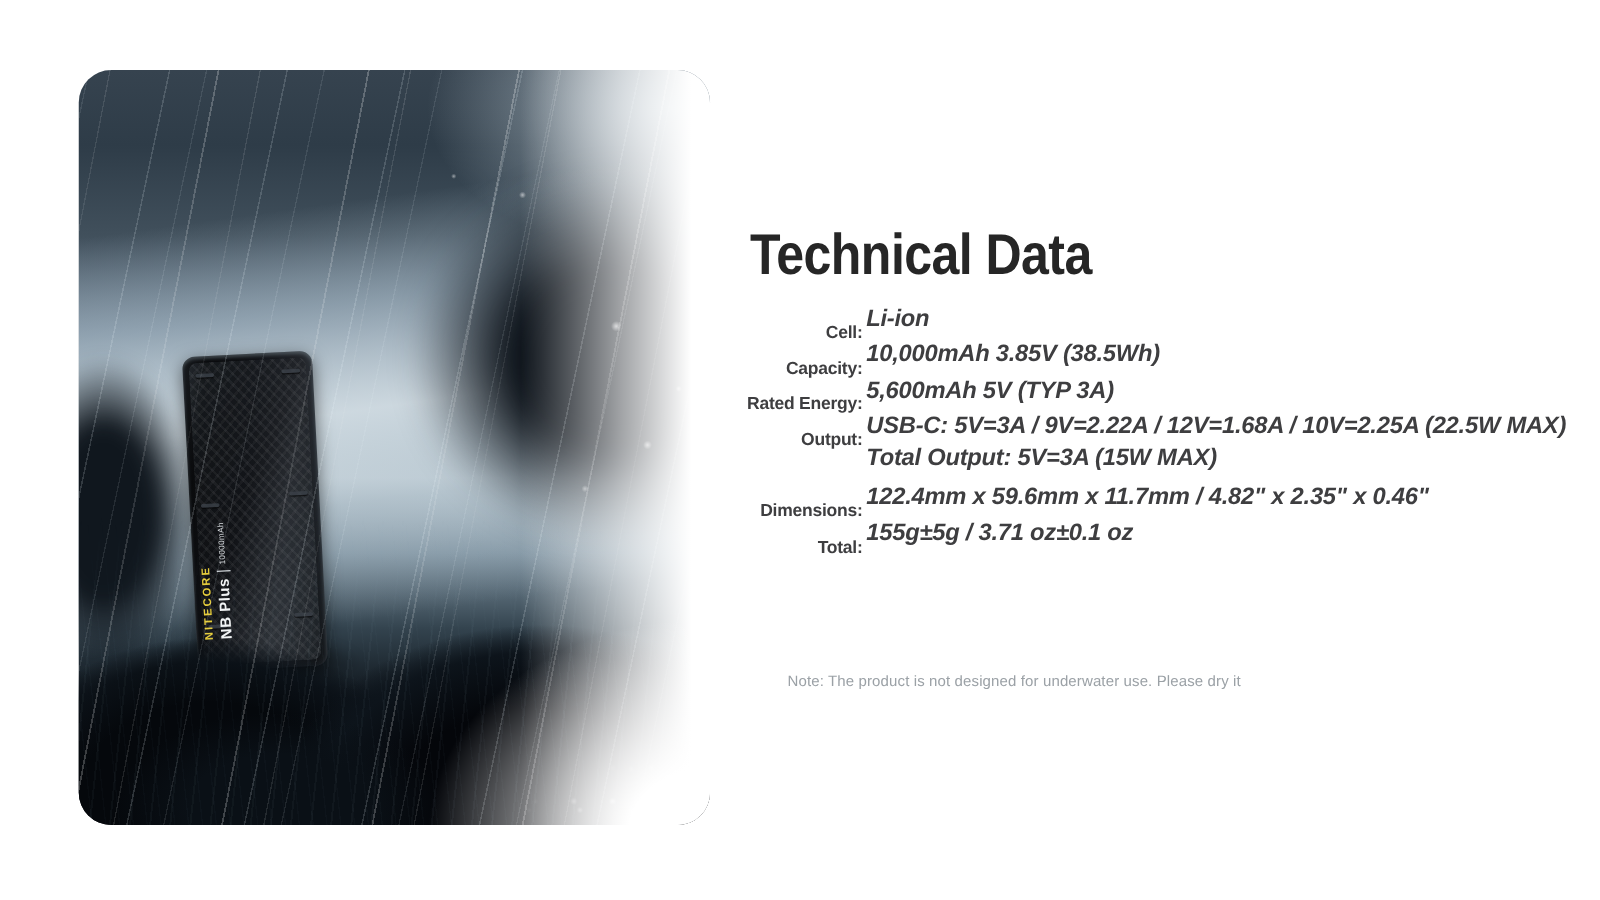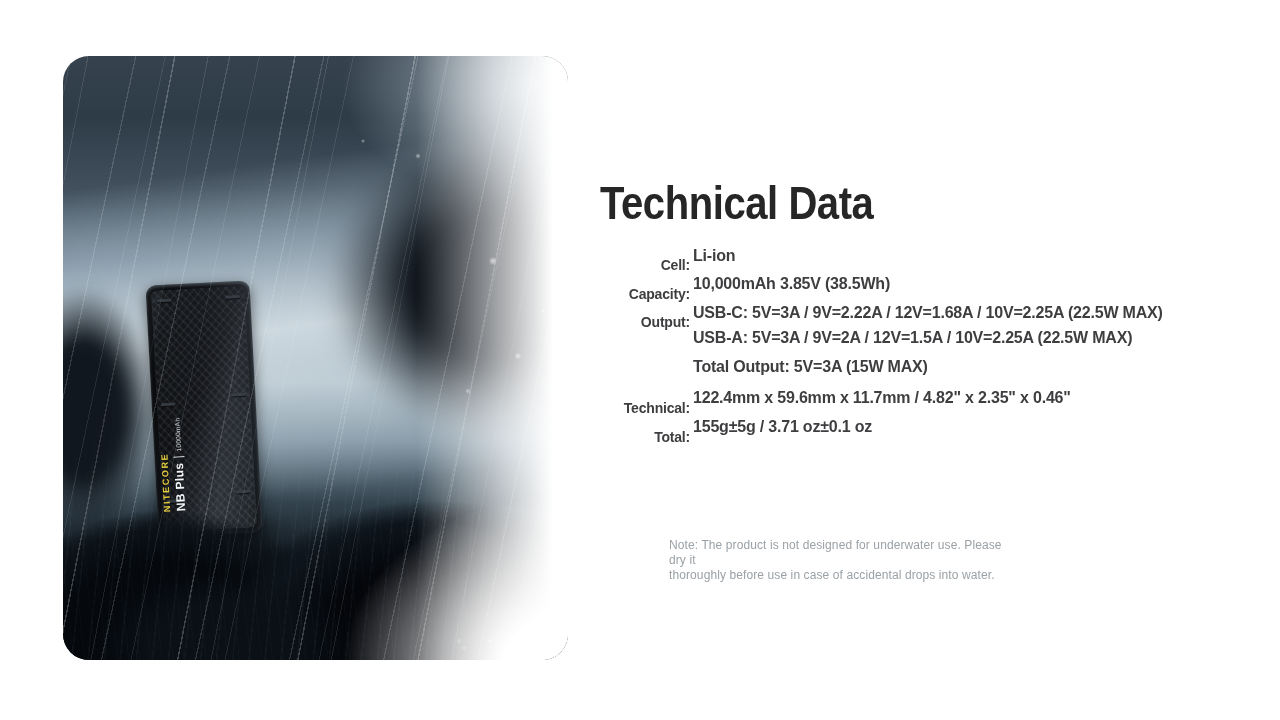--- a/index.html
+++ b/index.html
@@ -103,23 +103,23 @@
 
   
   .title { position:absolute; left:600px; top:176px; font-size:46px; font-weight:600;
            color:#262626; letter-spacing:-.5px; white-space:nowrap;
            transform:scaleX(.87); transform-origin:left top; }
   .specs { position:absolute; left:556px; top:238px; width:680px; color:#3e3e40; }
   .spec-row { display:grid; grid-template-columns:134px 1fr; column-gap:3px;
               height:28.6px; align-items:center; }
   .spec-label { text-align:right; font-size:14px; font-weight:bold;
                 letter-spacing:-.2px; white-space:nowrap;margin-top:19px; }
-  .spec-value { font-size:16px; font-weight:bold; letter-spacing:-.2px;
-                white-space:nowrap; }
-  .note { position:absolute; left:669px; top:538px; font-size:12px; line-height:15px;
+  .spec-value { font-size:19px; font-weight:bold; letter-spacing:-.2px;
+                white-space:nowrap;font-style:italic; }
+  .note { position:absolute; left:630px; top:538px; font-size:12px; line-height:15px;
           color:#9ba1a6; letter-spacing:.1px; }
 </style>
 </head>
 <body>
 
 <div class="stage">
 
   <div class="photo">
     <div class="ph-toplight"></div>
     <div class="ph-mist"></div>
@@ -165,39 +165,38 @@
   <div class="specs">
     <div class="spec-row">
       <div class="spec-label">Cell:</div>
       <div class="spec-value">Li-ion</div>
     </div>
     <div class="spec-row">
       <div class="spec-label">Capacity:</div>
       <div class="spec-value">10,000mAh 3.85V (38.5Wh)</div>
     </div>
     <div class="spec-row">
+      <div class="spec-label">Rated Energy:</div>
+      <div class="spec-value">5,600mAh 5V (TYP 3A)</div>
+    </div>
+    <div class="spec-row">
       <div class="spec-label">Output:</div>
       <div class="spec-value">USB-C: 5V=3A / 9V=2.22A / 12V=1.68A / 10V=2.25A (22.5W MAX)</div>
     </div>
     <div class="spec-row">
       <div class="spec-label"></div>
-      <div class="spec-value">USB-A: 5V=3A / 9V=2A / 12V=1.5A / 10V=2.25A (22.5W MAX)</div>
-    </div>
-    <div class="spec-row">
-      <div class="spec-label"></div>
       <div class="spec-value">Total Output: 5V=3A (15W MAX)</div>
     </div>
     <div class="spec-row">
-      <div class="spec-label">Technical:</div>
+      <div class="spec-label">Dimensions:</div>
       <div class="spec-value">122.4mm x 59.6mm x 11.7mm / 4.82" x 2.35" x 0.46"</div>
     </div>
     <div class="spec-row">
       <div class="spec-label">Total:</div>
       <div class="spec-value">155g±5g / 3.71 oz±0.1 oz</div>
     </div>
   </div>
 
   <p class="note">
     <span>Note: The product is not designed for underwater use. Please dry it</span><br>
-    <span>thoroughly before use in case of accidental drops into water.</span>
   </p>
 
 </div>
 
 </body></html>

